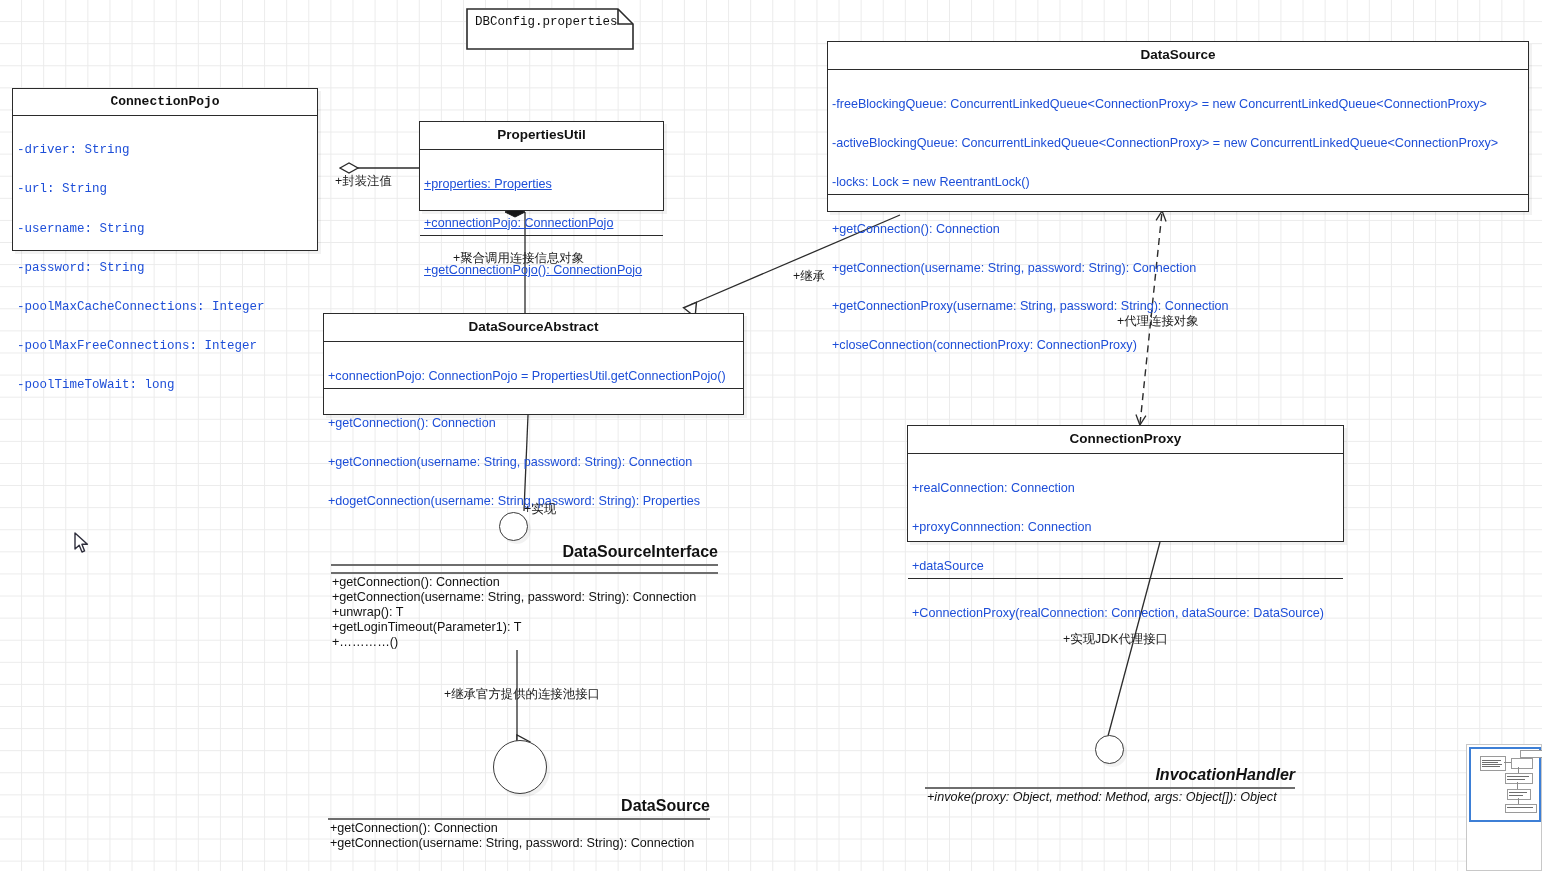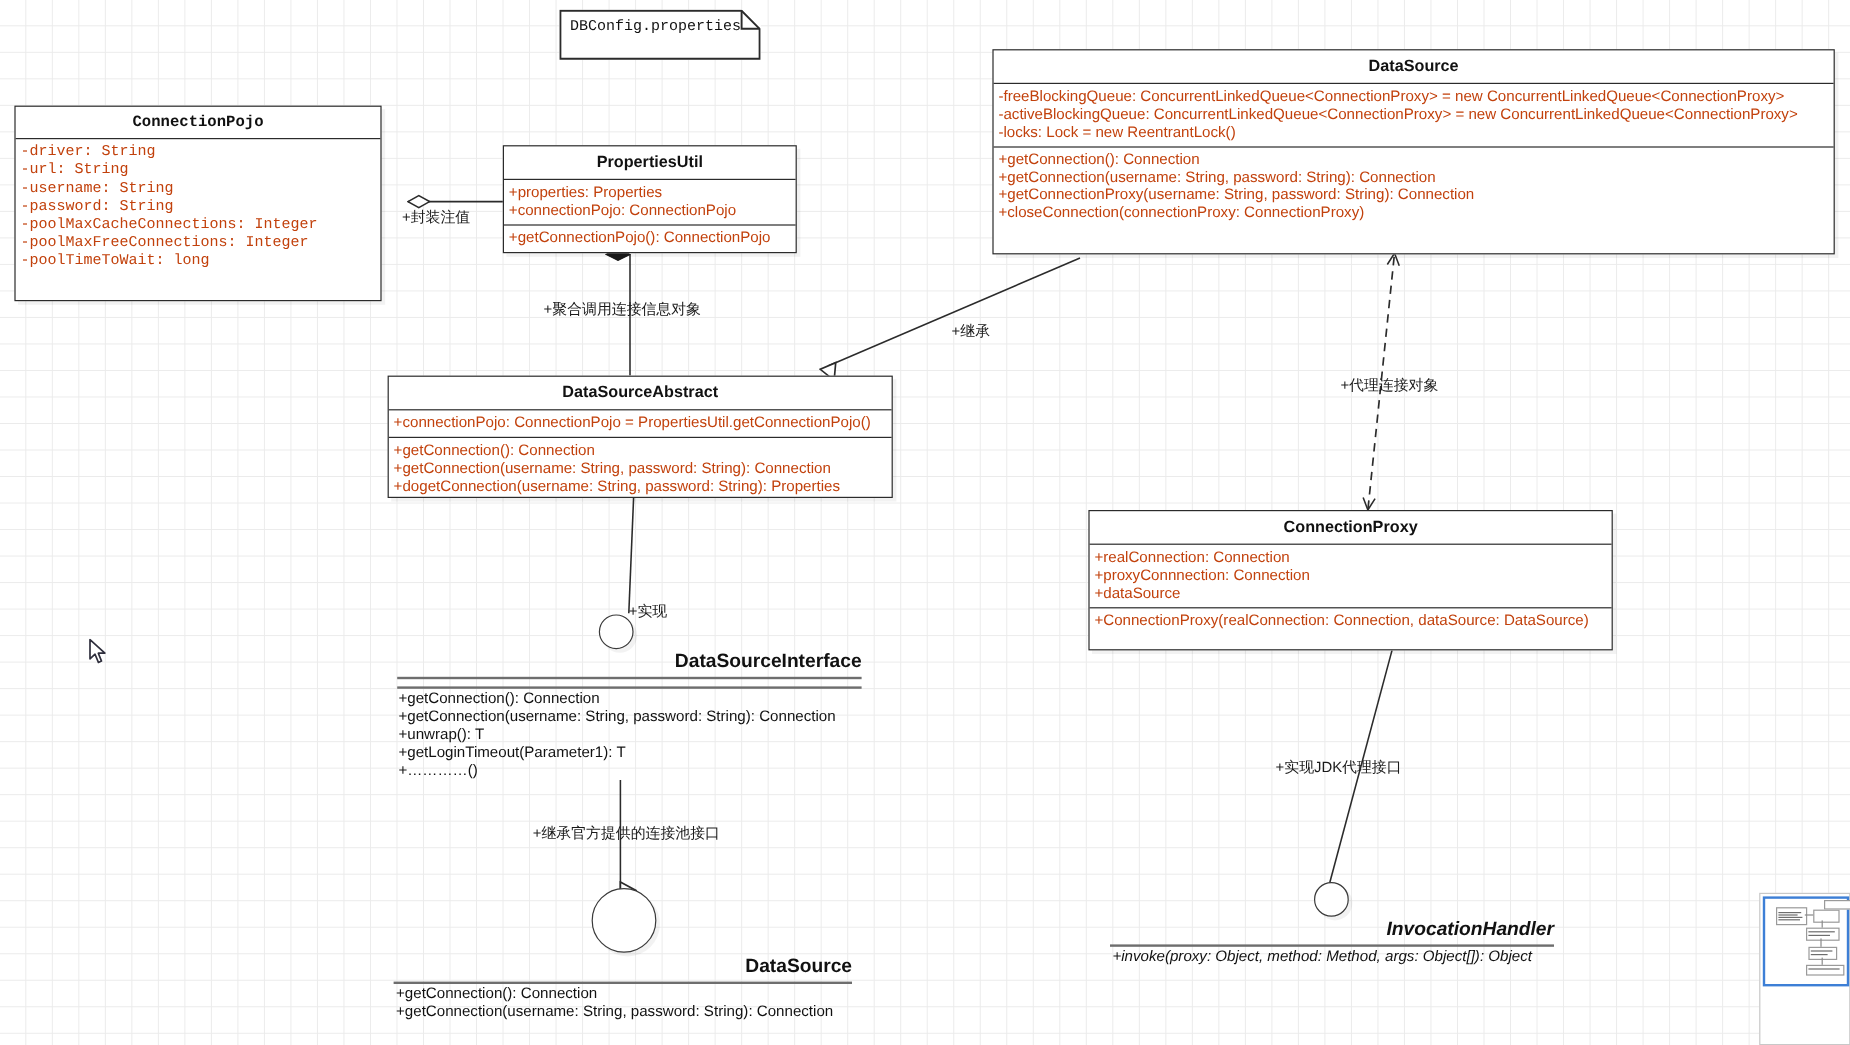--- a/index.html
+++ b/index.html
@@ -41,28 +41,29 @@
     line-height:1.25;
     white-space:nowrap;
   }
   .umlbox .compartment{
     padding:3px 4px 4px 4px;
     border-bottom:1.6px solid #2b2b2b;
   }
   .umlbox .compartment:last-child{border-bottom:none;}
   .umlbox .row{
     font-size:12.6px;
-    color:#c2410c;
+    color:#1d4ed8;
     line-height:14.9px;
     white-space:nowrap;
+    margin-top:24px;
   }
   .mono .title,.mono .row{font-family:"Liberation Mono","DejaVu Sans Mono",monospace;}
   .mono .title{font-size:13px;}
   .mono .row{font-size:12.5px;line-height:15.2px;}
-  .underline .row{}
+  .underline .row{text-decoration:underline;}
   
   .note{
     position:absolute;
     background:#fff;
   }
   .note .notetext{
     position:absolute;left:9px;top:7px;
     font-family:"Liberation Mono","DejaVu Sans Mono",monospace;
     font-size:12.5px;color:#111;white-space:nowrap;
   }

